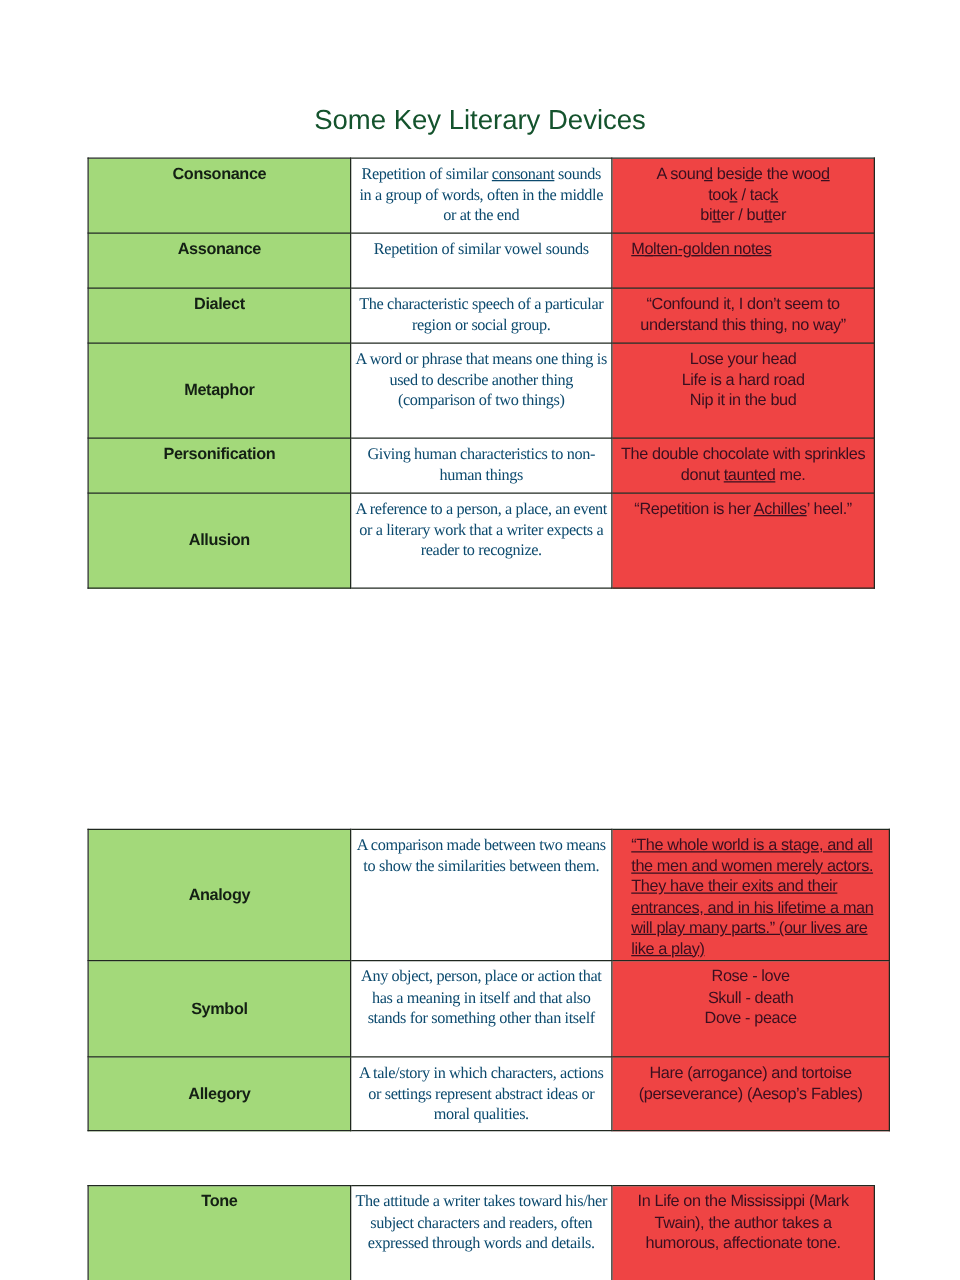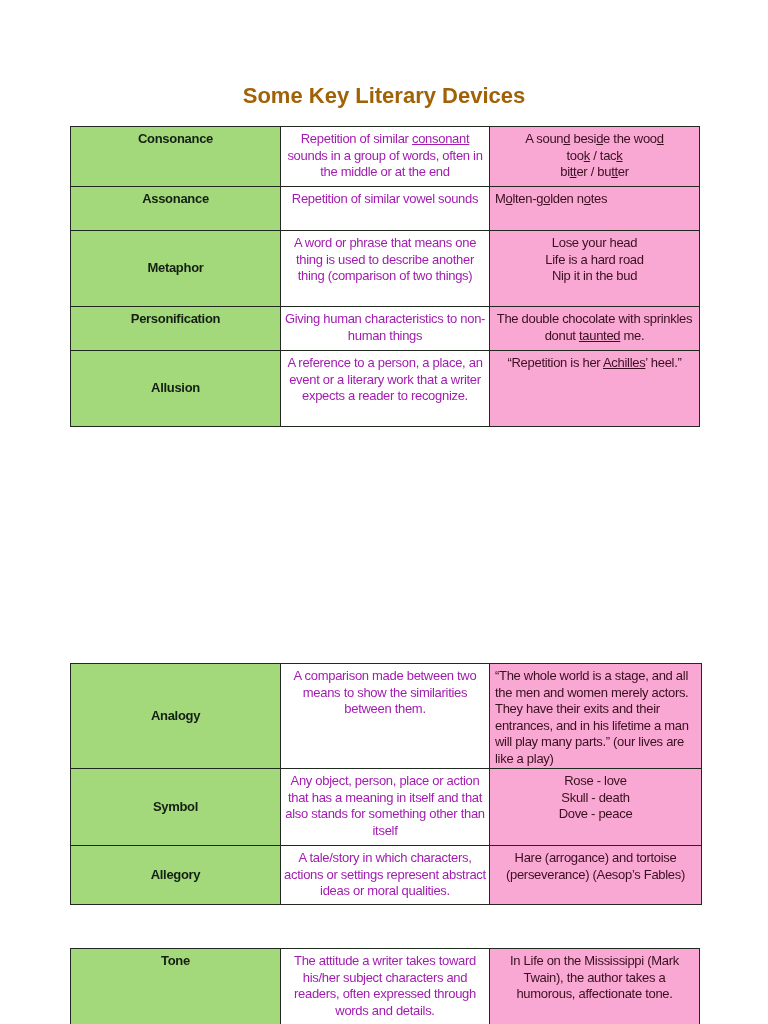--- a/index.html
+++ b/index.html
@@ -15,24 +15,24 @@
       font-family: "Liberation Sans", "DejaVu Sans", sans-serif;
       color: #1b1b1b;
     }
     .title {
       position: absolute;
       left: 0;
       width: 768px;
       top: 83px;
       text-align: center;
       font-family: "Liberation Sans", sans-serif;
-      font-weight: bold;
+      font-weight: normal;
       font-size: 22px;
       letter-spacing: 0px;
-      color: #a16207;
+      color: #14532d;
     }
     table.devices {
       position: absolute;
       left: 70px;
       width: 628px;
       border-collapse: collapse;
       table-layout: fixed;
       font-size: 13px;
       line-height: 16.5px;
     }
@@ -46,28 +46,29 @@
     td.term {
       width: 203px;
       background: #a3d97a;
       font-weight: bold;
       font-size: 13px;
       color: #142014;
     }
     td.def {
       width: 202px;
       background: #ffffff;
-      color: #a21caf;
+      color: #0c4a6e;
+      font-family: Liberation Serif, serif;
     }
     td.ex {
       width: 203px;
-      background: #f9a8d4;
+      background: #ef4444;
       color: #3a0f1f;
     }
-    td.ex.left { text-align: left; padding-left: 5px; }
+    td.ex.left { text-align: left; padding-left: 15px; text-decoration: underline; }
     td.term.mid { vertical-align: middle; margin-top: 43px; }
     td .pad { padding-top: 4px; display: block; }
     u { text-decoration: underline; text-underline-offset: 1px; }
     .ex-line { display: block; }
   </style>
 </head>
 <body>
 
 <div class="title">Some Key Literary Devices</div>
 
@@ -95,20 +96,31 @@
           <span class="pad">Assonance</span>
         </td>
     <td class="def">
           <span class="pad">Repetition of similar vowel sounds</span>
         </td>
     <td class="ex left">
           <span class="pad"><span>M</span><u>o</u><span>lten-g</span><u>o</u><span>lden n</span><u>o</u><span>tes</span></span>
         </td>
   </tr>
 
+  <tr style="height:44px;">
+    <td class="term">
+          <span class="pad">Dialect</span>
+        </td>
+    <td class="def">
+          <span class="pad">The characteristic speech of a particular region or social group.</span>
+        </td>
+    <td class="ex">
+          <span class="pad">“Confound it, I don’t seem to understand this thing, no way”</span>
+        </td>
+  </tr>
 
   <tr style="height:76px;">
     <td class="term mid"><span>Metaphor</span></td>
     <td class="def">
           <span class="pad">A word or phrase that means one thing is used to describe another thing (comparison of two things)</span>
         </td>
     <td class="ex">
           <span class="pad">
       <span class="ex-line">Lose your head</span>
       <span class="ex-line">Life is a hard road</span>

